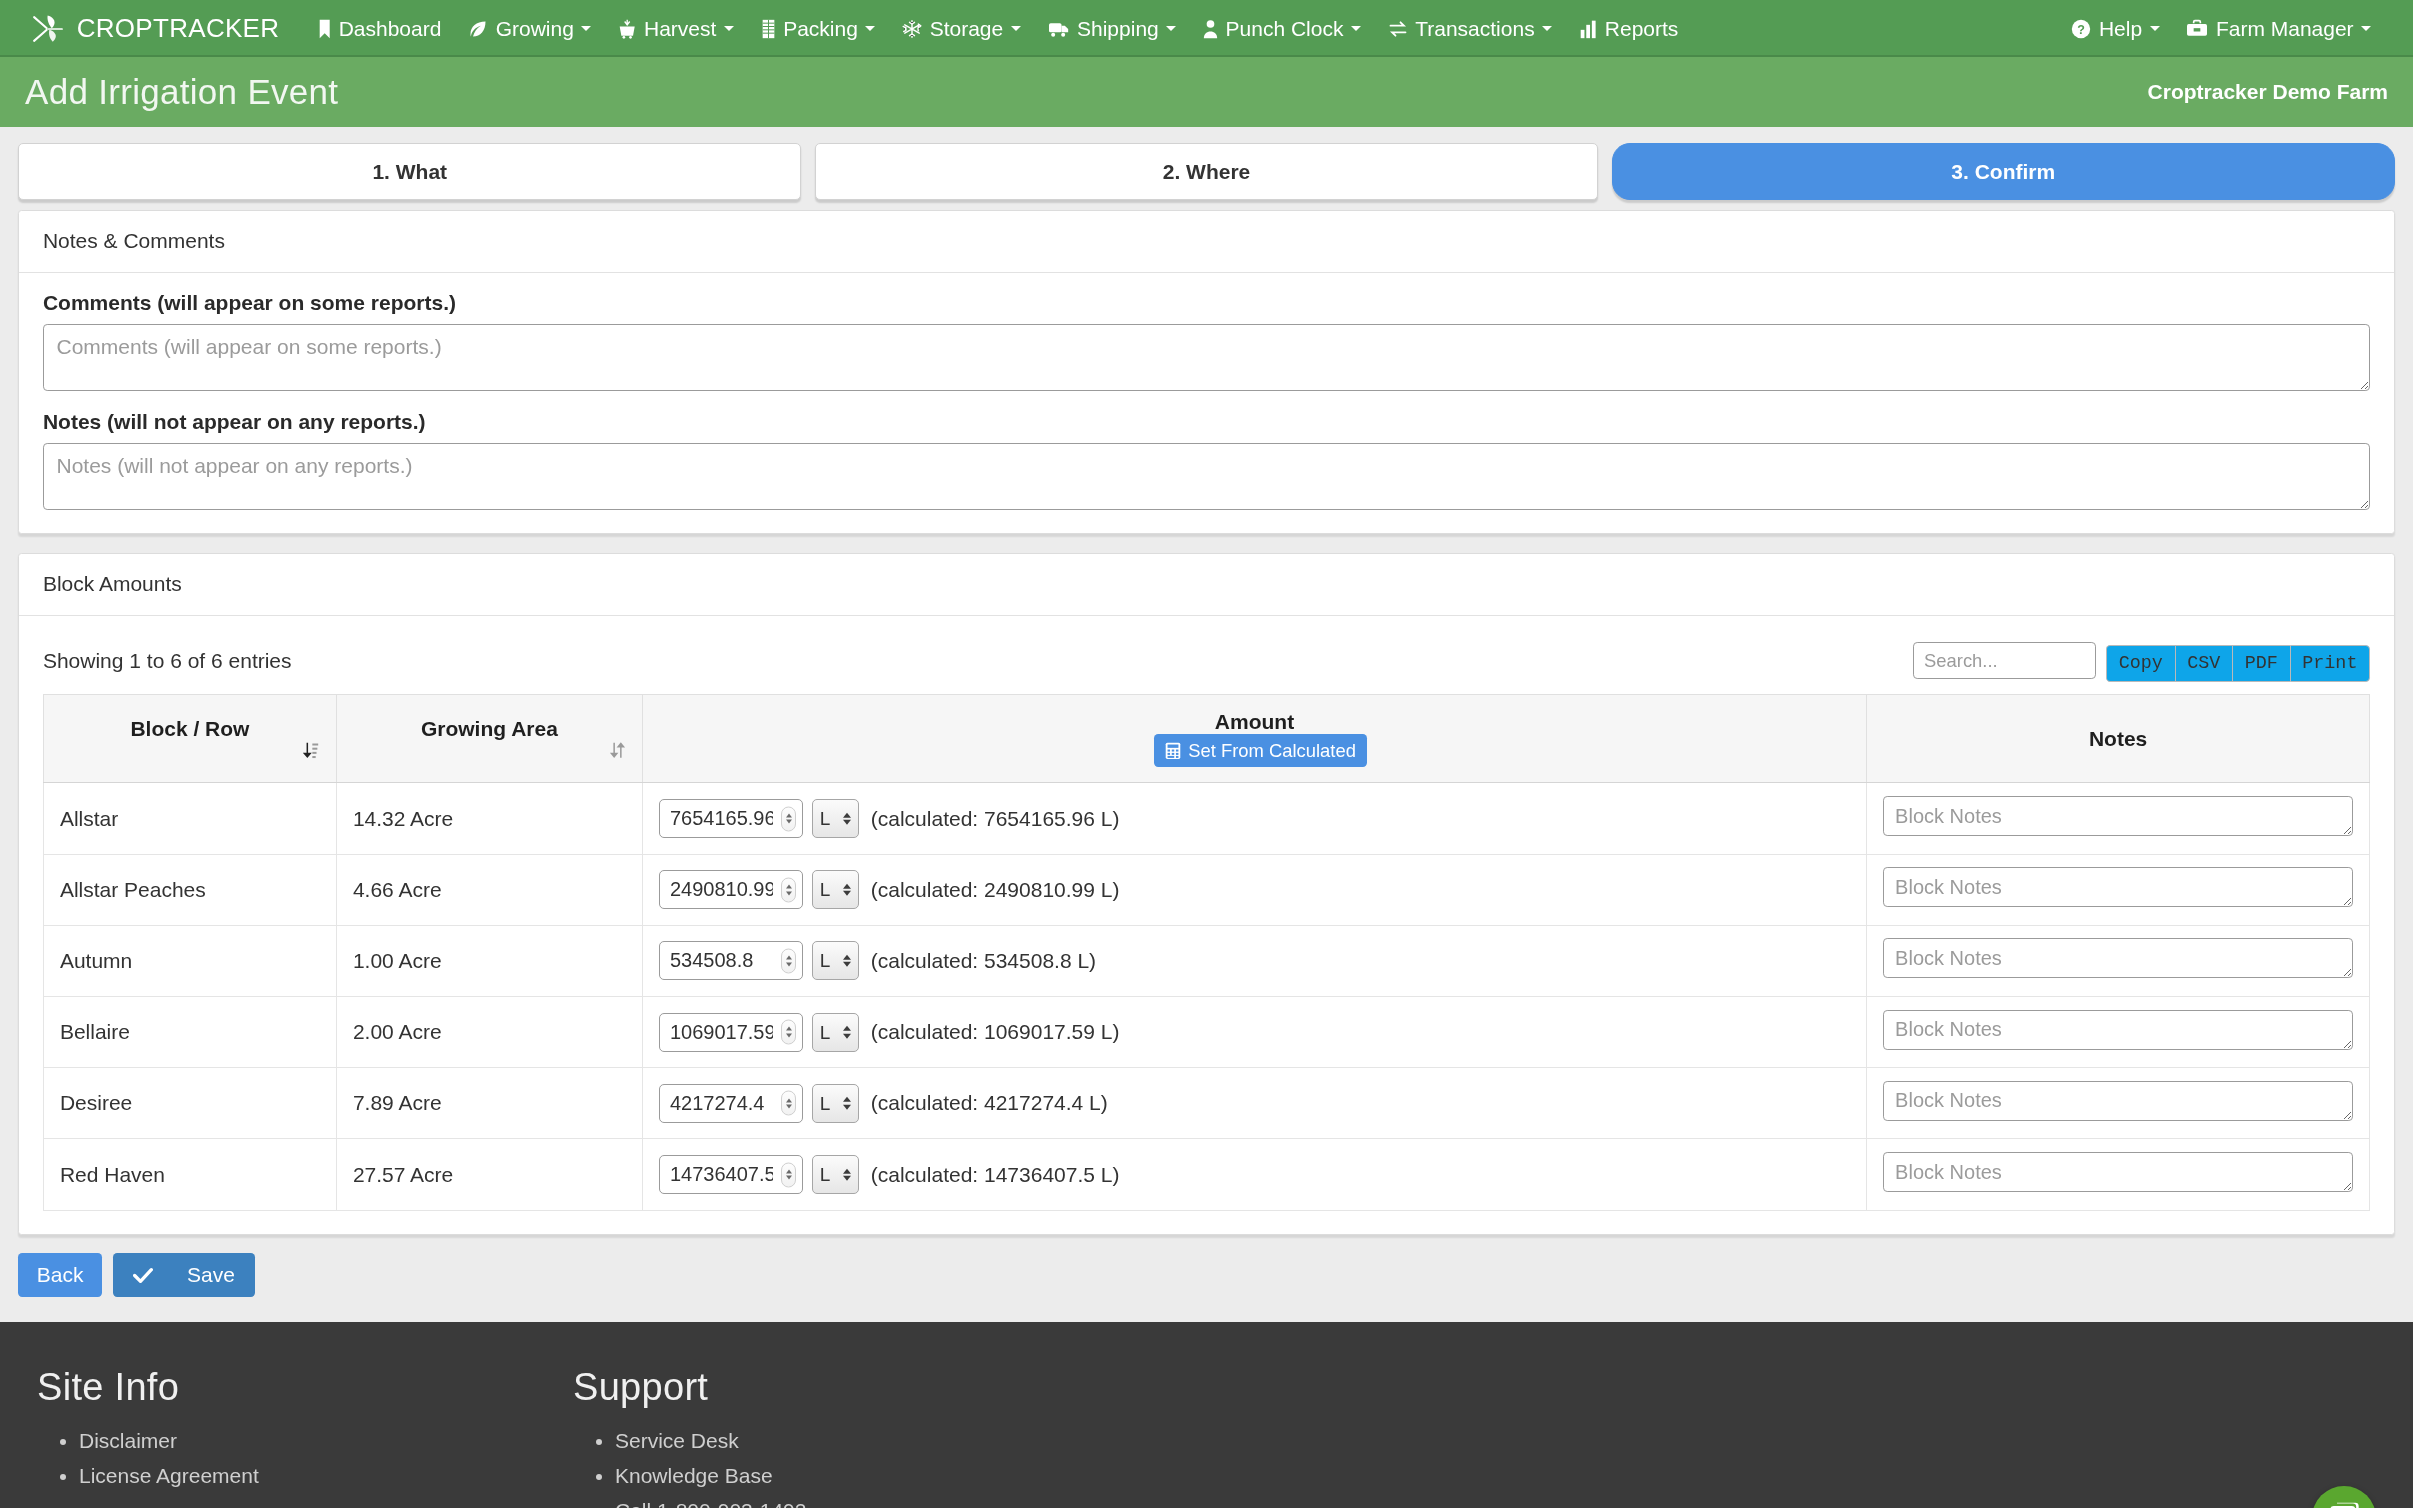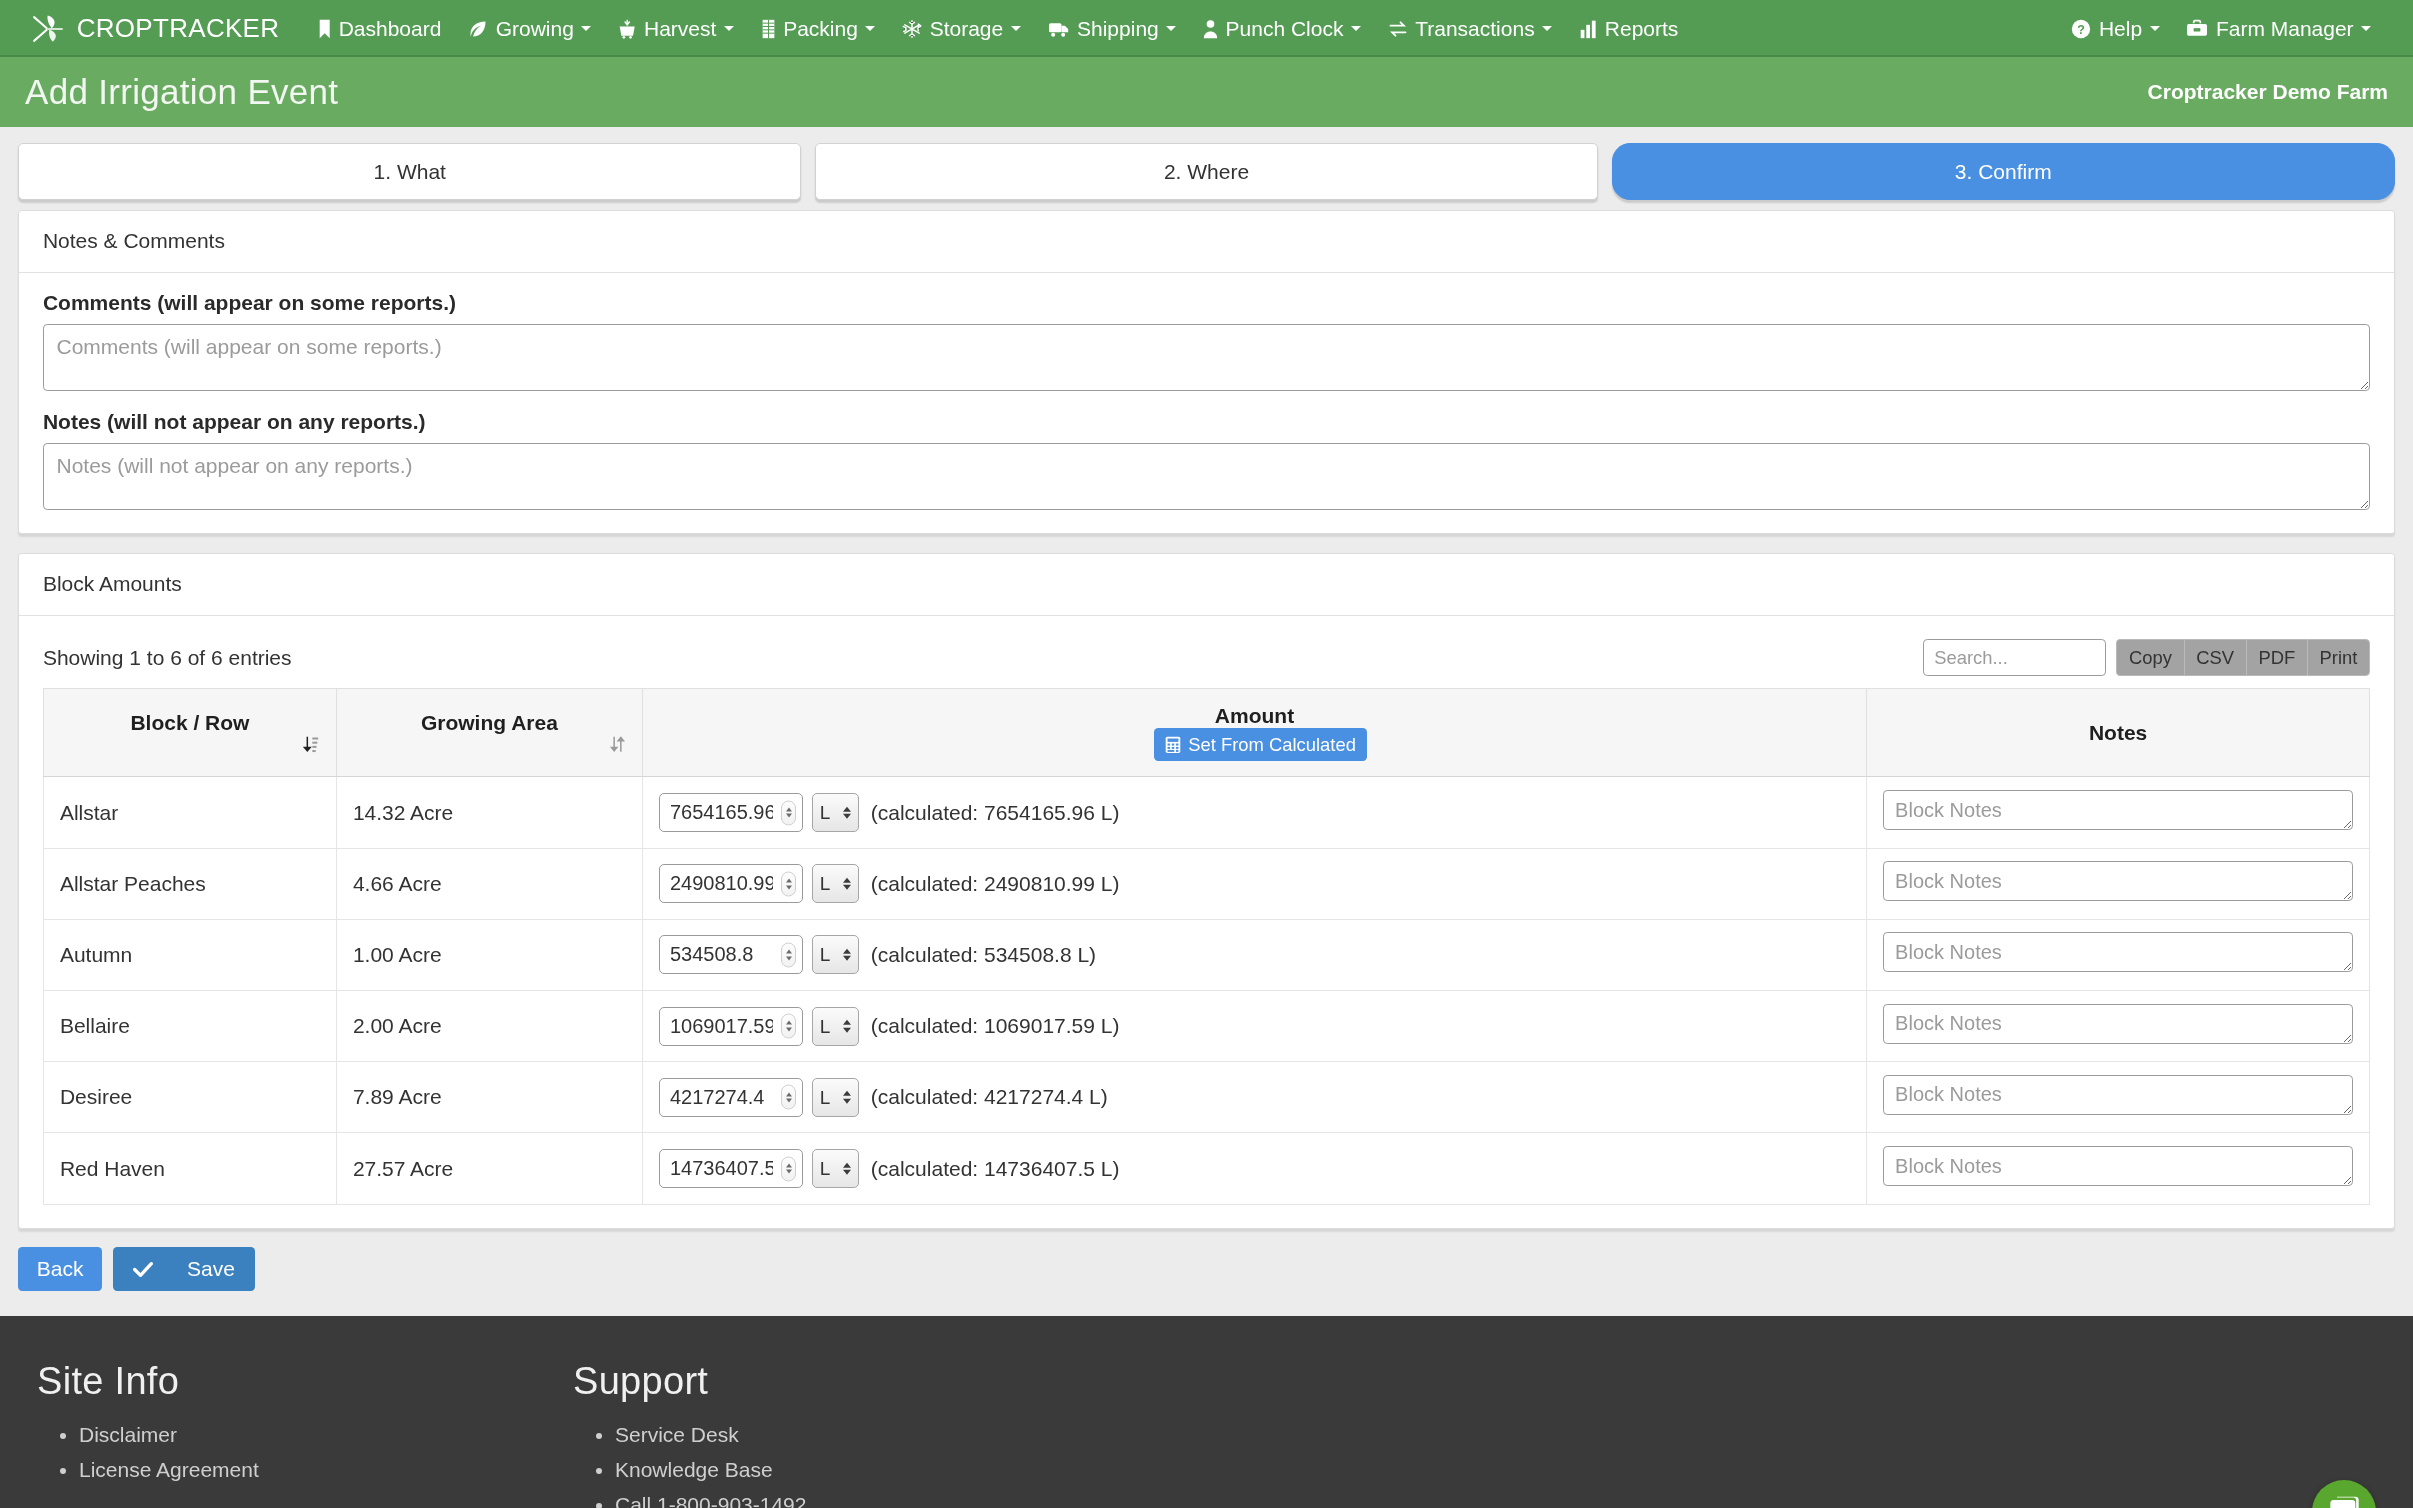--- a/index.html
+++ b/index.html
@@ -79,20 +79,21 @@
     font-size: 21px;
     font-weight: bold;
   }
 
   
   .wizard {
     display: flex;
     padding: 16px 18.4px 10px 18.4px;
     gap: 14px;
     background:#ececec;
+    font-weight:bold;
   }
   .wiz-tab {
     flex: 1;
     height: 57px;
     display:flex; align-items:center; justify-content:center;
     background:#fff;
     border:0.8px solid #d2d2d2;
     border-radius: 5px;
     font-size: 21px;
     color:#333;
@@ -163,27 +164,28 @@
     font-family:"Liberation Sans", sans-serif;
     color:#333;
     background:#fff;
   }
   .search-input::placeholder { color:#9b9b9b; }
   .btn-group { display:flex; }
   .btn-tool {
     height:37px;
     min-width: 55px;
     padding: 0 11.7px;
-    background:#a3a3a3;
+    background:#0ea5e9;
     border:0.8px solid #b9b9b9;
     border-right-width:0;
     font-size:18.4px;
-    font-family:Liberation Sans, sans-serif;
+    font-family:Liberation Mono, monospace;
     color:#333;
     cursor:pointer;
+    margin-top:6px;
   }
   .btn-tool:first-child { border-radius:4.2px 0 0 4.2px; }
   .btn-tool:last-child { border-radius:0 4.2px 4.2px 0; border-right-width:0.8px; }
 
   
   table.dt { width:100%; border-collapse: collapse; }
   table.dt thead th {
     background:#f6f6f6;
     border:0.8px solid #e0e0e0;
     border-bottom:1.7px solid #d5d5d5;

